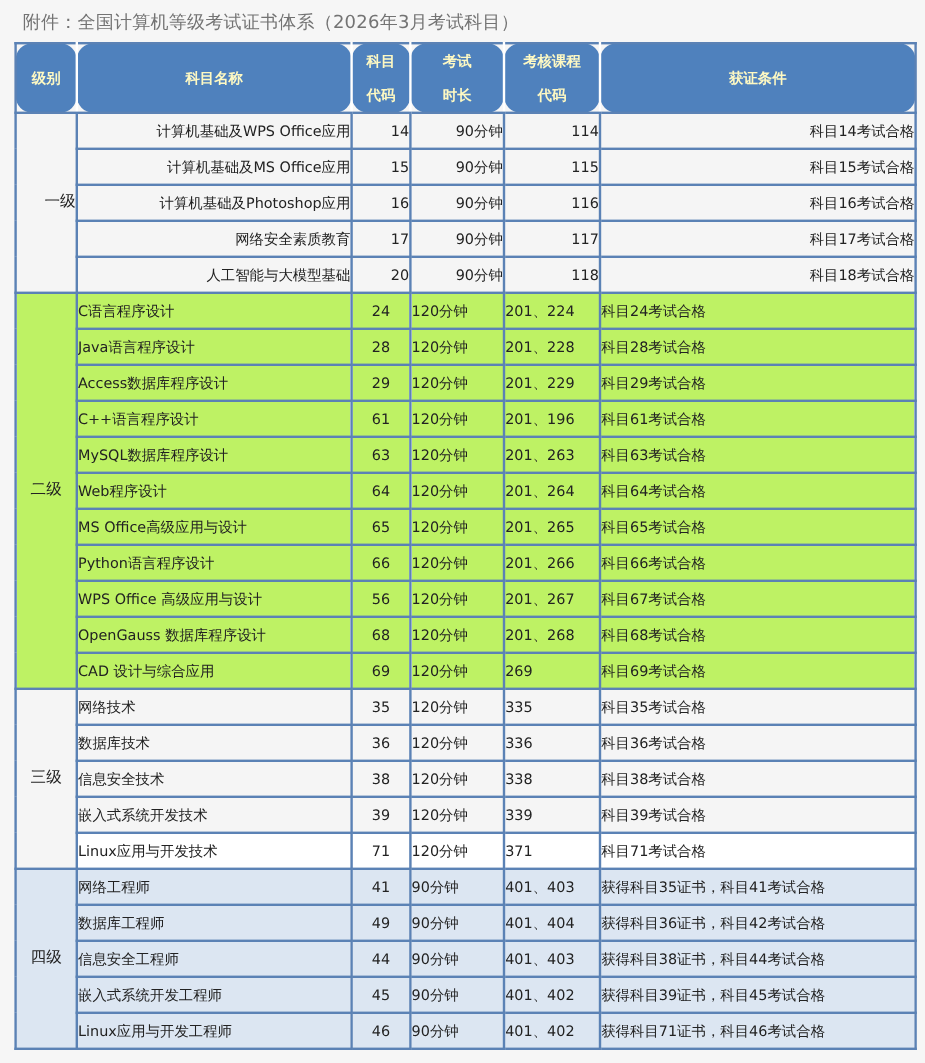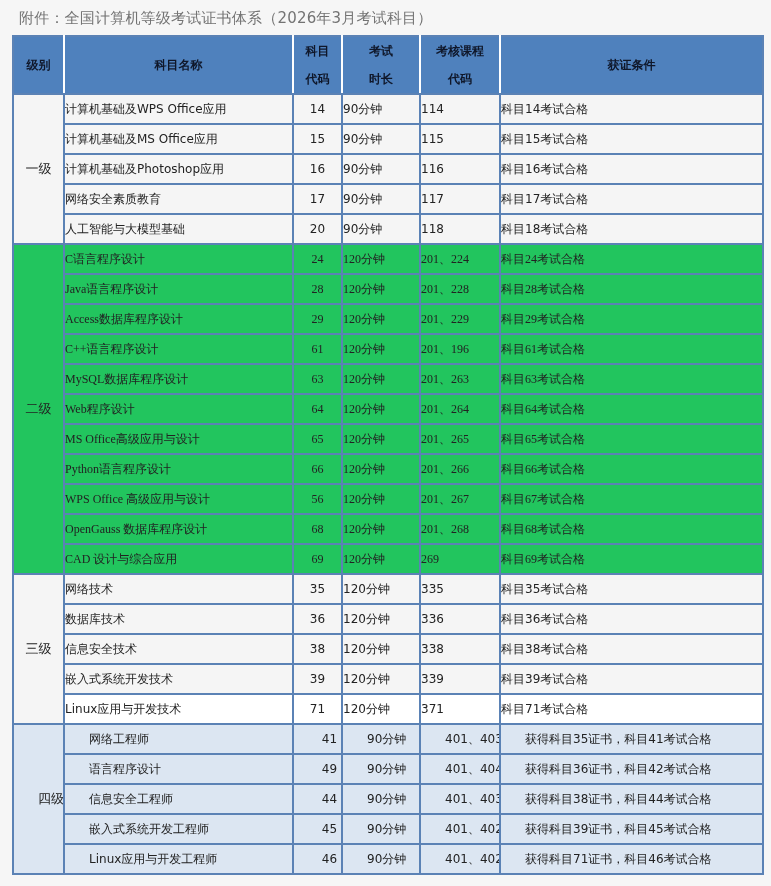--- a/index.html
+++ b/index.html
@@ -20,46 +20,47 @@
     table-layout: fixed;
     width: 750px;
     font-size: 12px;
   }
   table.cert th, table.cert td {
     border: 2px solid #5b82b5;
     padding: 0;
   }
   table.cert th {
     background: #4f81bd;
-    color: #0f172a;
+    color: #fef9c3;
     font-weight: bold;
     font-size: 12px;
     text-align: center;
     height: 56px;
     line-height: 28px;
+    border-radius: 14px;
   }
   table.cert th.vert { border-left-color: #fff; border-right-color: #fff; }
   table.cert th:first-child { border-left-color: #5b82b5; }
   table.cert th:last-child { border-right-color: #5b82b5; }
   table.cert td {
     height: 28px;
     line-height: 28px;
     white-space: nowrap;
     overflow: hidden;
   }
   td.level { text-align: center; font-size: 13px; }
   td.name { padding-left: 8px; font-size: 12px; }
   td.code { text-align: center; }
   td.dur { padding-left: 8px; }
   td.course { padding-left: 7px; }
   td.cond { padding-left: 7px; }
-  tbody.g1 td { background: #f5f5f5; }
-  tbody.g2 td { background: #22c55e; font-family: Liberation Serif, serif; }
+  tbody.g1 td { background: #f5f5f5; text-align: right; }
+  tbody.g2 td { background: #bef264; }
   tbody.g3 td { background: #f5f5f5; margin-top: 12px; }
-  tbody.g4 td { background: #dce6f2; padding-left: 24px; }
+  tbody.g4 td { background: #dce6f2; }
   tr.hl td { background: #ffffff !important; }
 </style>
 </head>
 <body>
 
 <div class="title">附件：全国计算机等级考试证书体系（2026年3月考试科目）</div>
 
 <table class="cert">
   <colgroup>
     <col style="width:51px">
@@ -247,21 +248,21 @@
   <tbody id="tb-3" class="g4">
       <tr>
         <td class="level" rowspan="5">四级</td>
         <td class="name">网络工程师</td>
         <td class="code">41</td>
         <td class="dur">90分钟</td>
         <td class="course">401、403</td>
         <td class="cond">获得科目35证书，科目41考试合格</td>
       </tr>
       <tr>
-        <td class="name">语言程序设计</td>
+        <td class="name">数据库工程师</td>
         <td class="code">49</td>
         <td class="dur">90分钟</td>
         <td class="course">401、404</td>
         <td class="cond">获得科目36证书，科目42考试合格</td>
       </tr>
       <tr>
         <td class="name">信息安全工程师</td>
         <td class="code">44</td>
         <td class="dur">90分钟</td>
         <td class="course">401、403</td>

